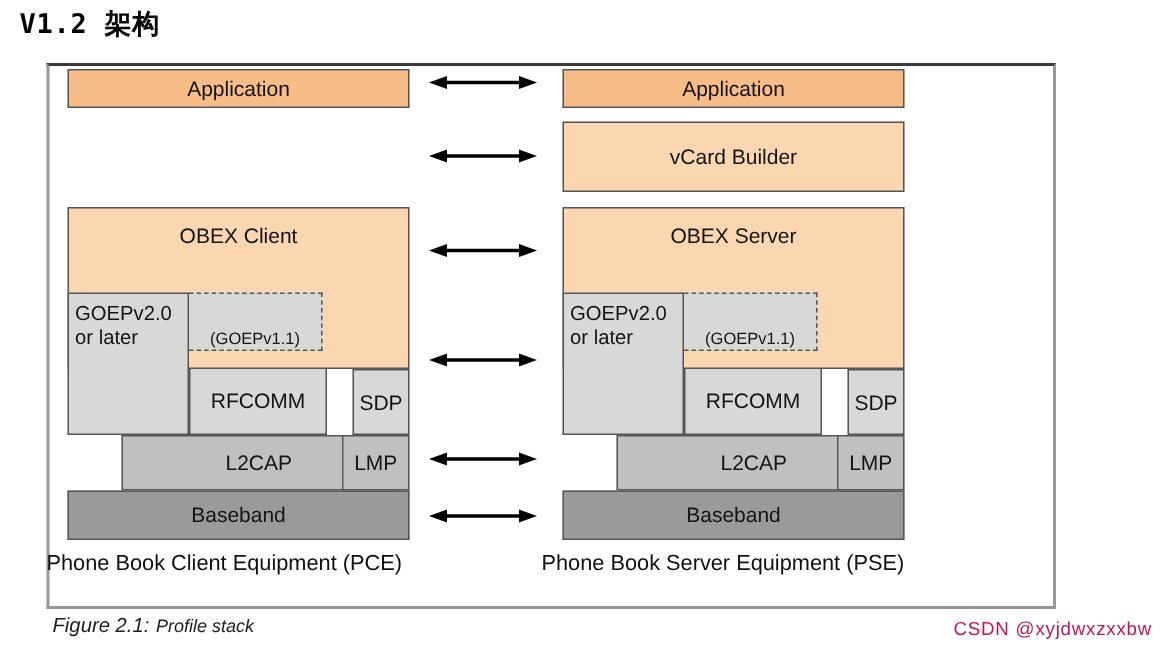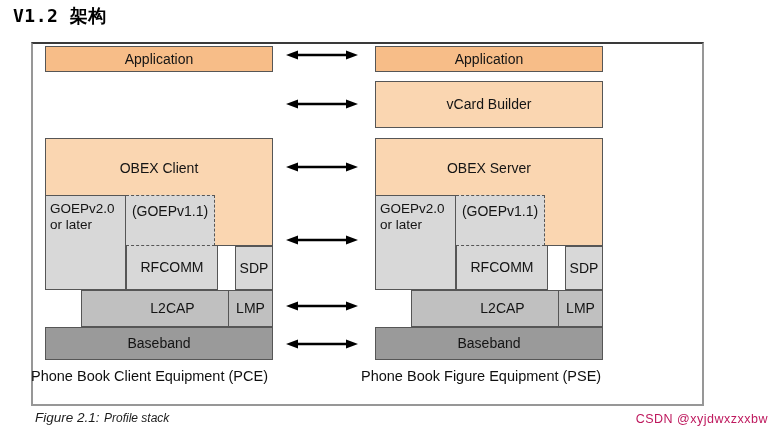--- a/index.html
+++ b/index.html
@@ -28,27 +28,27 @@
   }
   .orange-dark{background:var(--orange-dark,#F7BD88);}
   .orange-light{background:var(--orange-light,#FAD6B1);}
   .gray-light{background:var(--gray-light,#D8D8D8);}
   .gray-mid{background:var(--gray-mid,#C0C0C0);}
   .gray-dark{background:var(--gray-dark,#9A9A9A);}
 
   .b-app   {left:0;   top:4px;   width:228px;height:26px;}
   .b-vcard {left:0;   top:39px;  width:228px;height:47px;}
   .b-obex  {left:0;   top:96px;  width:228px;height:108px;
-            align-items:flex-start;padding-top:21px;}
+            align-items:flex-start;padding-top:10px;}
   .b-goep2 {left:0;   top:153px; width:81px; height:95px;
             align-items:flex-start;justify-content:flex-start;
             padding:5px 0 0 4px;text-align:left;font-size:13.5px;}
-  .b-goep1 {left:81px;top:153px; width:89px; height:51px;
+  .b-goep1 {left:81px;top:153px; width:89px; height:39px;
             border-style:dashed;border-left:none;
-            align-items:flex-start;padding-top:7px;font-size:14px;}
+            align-items:flex-end;padding-top:7px;font-size:11px;}
   .b-rfcomm{left:81px;top:204px; width:92px;height:44px;border-top:none;}
   .b-sdp   {left:190px;top:204px;width:38px; height:44px;}
   .b-l2cap {left:0;   top:248px; width:183px;height:37px;margin-left:36px;}
   .b-lmp   {left:183px;top:248px;width:45px; height:37px;}
   .b-base  {left:0;   top:285px; width:228px;height:33px;}
 
   .stack-label{
     position:absolute;left:-14px;top:326px;width:300px;
     font-size:14.5px;color:#101010;white-space:nowrap;text-align:left;
   }
@@ -130,21 +130,21 @@
   </div>
   <div class="box gray-mid b-l2cap">
     <span>L2CAP</span>
   </div>
   <div class="box gray-mid b-lmp">
     <span>LMP</span>
   </div>
   <div class="box gray-dark b-base">
     <span>Baseband</span>
   </div>
-  <div class="stack-label">Phone Book Figure Equipment (PSE)</div>
+  <div class="stack-label">Phone Book Server Equipment (PSE)</div>
 </div>
 
 <svg class="arrow a1" viewBox="0 0 72 14">
   <line x1="9" y1="7" x2="63" y2="7" stroke="#000" stroke-width="2.4"></line>
   <polygon points="0,7 12,2.6 12,11.4" fill="#000"></polygon>
     <polygon points="72,7 60,2.6 60,11.4" fill="#000"></polygon>
 </svg>
 <svg class="arrow a2" viewBox="0 0 72 14">
   <line x1="9" y1="7" x2="63" y2="7" stroke="#000" stroke-width="2.4"></line>
   <polygon points="0,7 12,2.6 12,11.4" fill="#000"></polygon>

